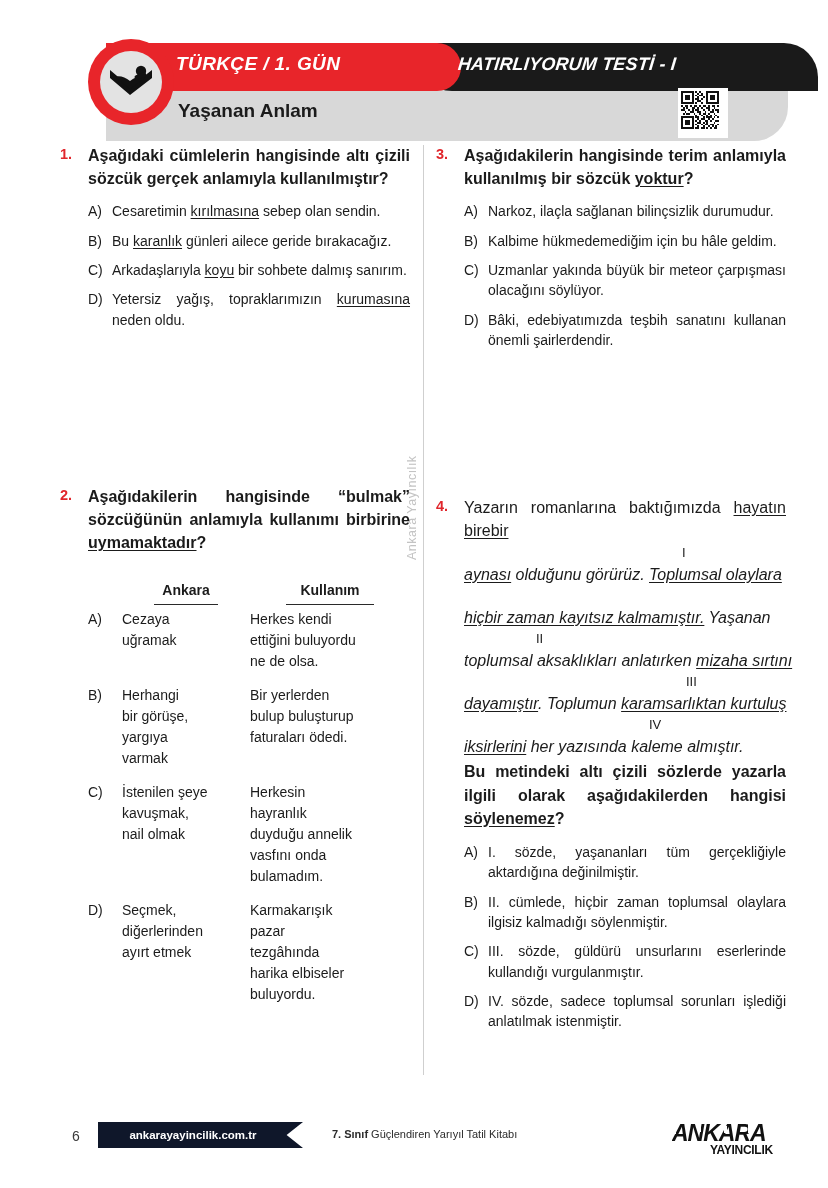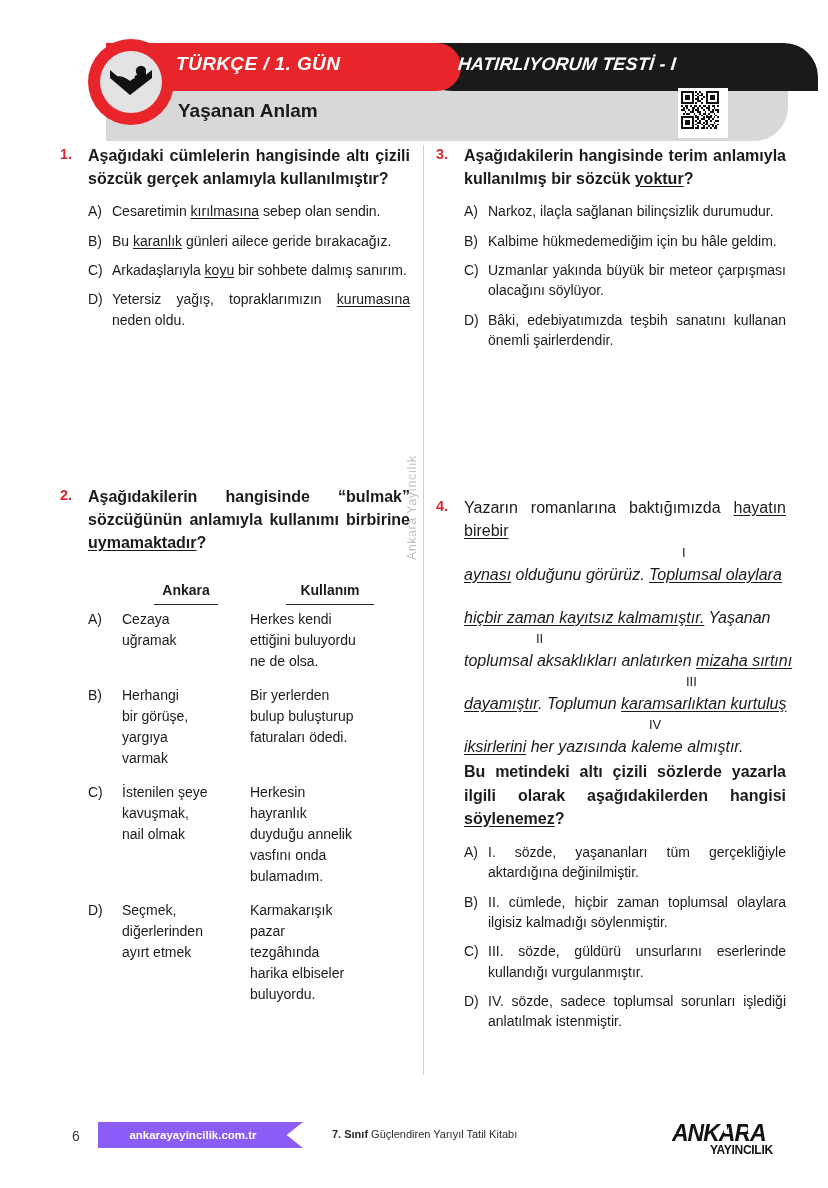--- a/index.html
+++ b/index.html
@@ -132,21 +132,21 @@
     white-space:nowrap;letter-spacing:.5px;
   }
 
   
   .footer{position:absolute;left:0;top:1118px;width:828px;height:42px;}
   .pgnum{
     position:absolute;left:72px;top:10px;font-size:14px;color:#3a3a3a;
   }
   .ribbon{
     position:absolute;left:98px;top:4px;width:205px;height:26px;
-    background:#8b5cf6;
+    background:#0f172a;
     clip-path:polygon(0 0,100% 0,92% 50%,100% 100%,0 100%);
   }
   .ribbon span{
     position:absolute;left:0;top:0;width:190px;height:26px;
     display:flex;align-items:center;justify-content:center;
     color:#ffffff;font-size:11.5px;font-weight:bold;
   }
   .foot-mid{
     position:absolute;left:332px;top:10px;font-size:11px;color:#2b2b2b;
   }

